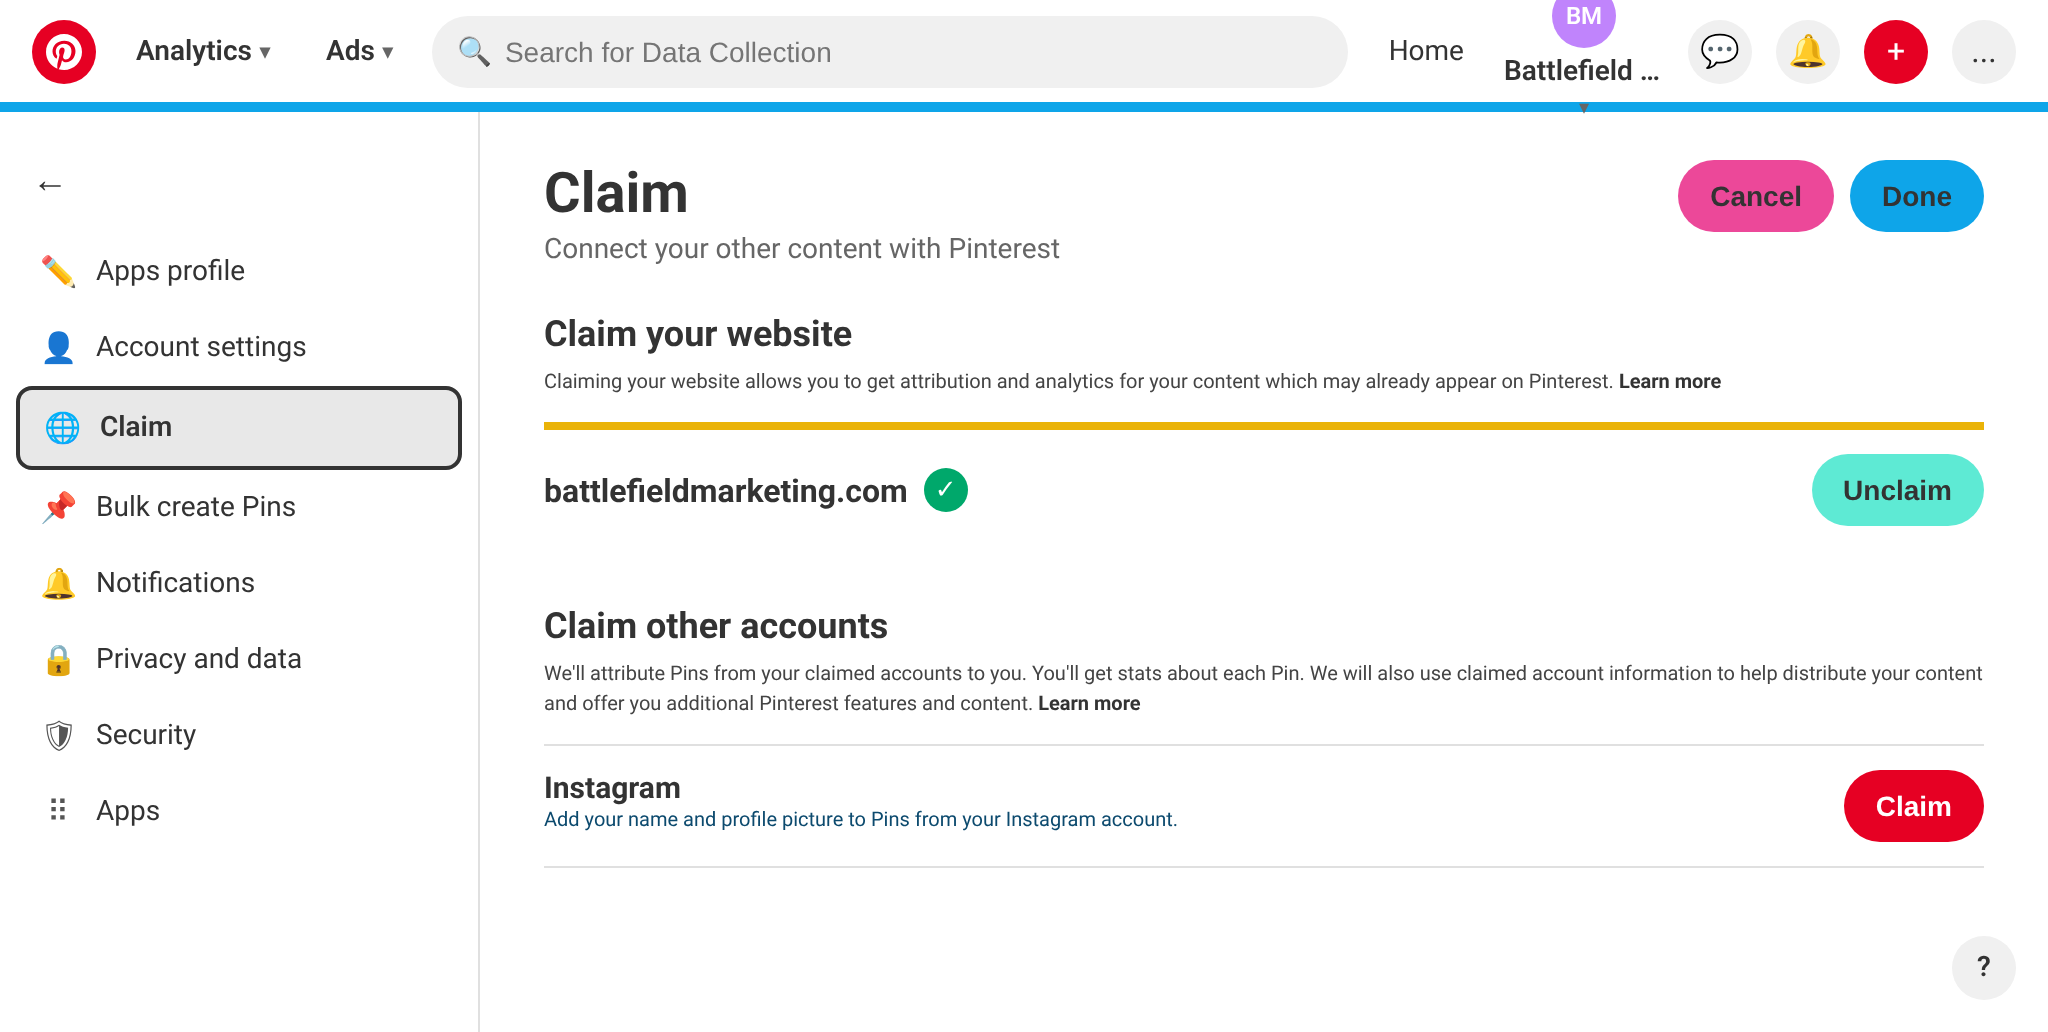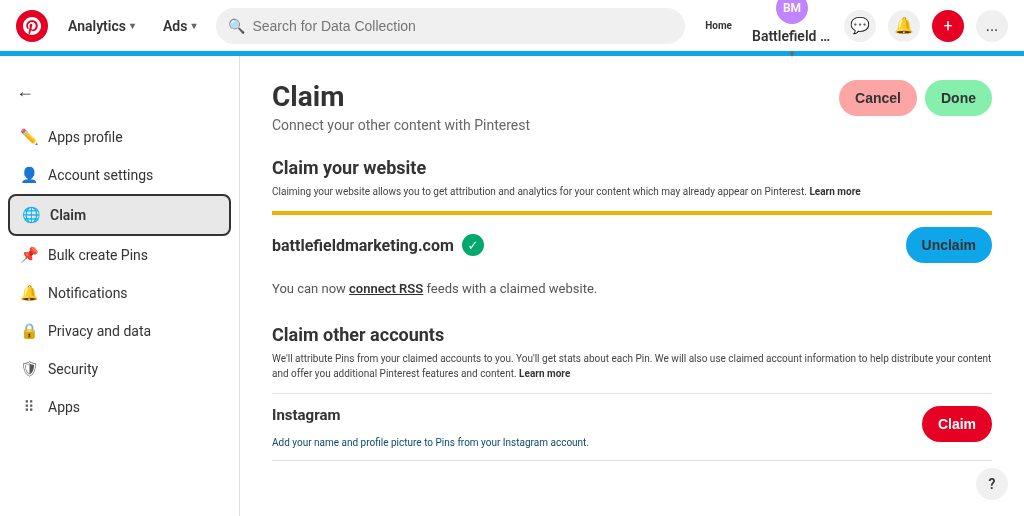--- a/index.html
+++ b/index.html
@@ -10,21 +10,21 @@
       display: flex; align-items: center; height: 56px; padding: 0 16px; border-bottom: 5px solid #0ea5e9; gap: 12px; background: #fff;
     }
     .logo-icon { width: 32px; height: 32px; background: #e60023; border-radius: 50%; display: flex; align-items: center; justify-content: center; flex-shrink: 0; }
     .logo-icon svg { fill: white; width: 18px; height: 18px; }
     .nav-item { display: flex; align-items: center; gap: 4px; font-weight: 600; font-size: 14px; cursor: pointer; padding: 6px 8px; border-radius: 20px; }
     .nav-chevron { font-size: 10px; color: #666; }
     .search-bar { flex: 1; max-width: 480px; position: relative; }
     .search-bar input { width: 100%; padding: 10px 16px 10px 36px; border-radius: 24px; border: none; background: #f0f0f0; font-size: 14px; outline: none; }
     .search-icon-wrap { position: absolute; left: 12px; top: 50%; transform: translateY(-50%); color: #666; font-size: 14px; }
     .nav-right { display: flex; align-items: center; gap: 12px; margin-left: auto; }
-    .nav-link { font-weight: 700; font-size: 10px; cursor: pointer; padding: 6px 8px; border-radius: 20px; }
+    .nav-link { font-weight: 400; font-size: 14px; cursor: pointer; padding: 6px 8px; border-radius: 20px; }
     .avatar-wrap { display: flex; align-items: center; gap: 4px; cursor: pointer; flex-direction: column; }
     .avatar { width: 32px; height: 32px; border-radius: 50%; background: #c084fc; display: flex; align-items: center; justify-content: center; color: white; font-size: 12px; font-weight: 600; }
     .avatar-name { font-weight: 600; font-size: 14px; max-width: 80px; overflow: hidden; text-overflow: ellipsis; white-space: nowrap; }
     .icon-btn { width: 32px; height: 32px; border-radius: 50%; background: #f0f0f0; display: flex; align-items: center; justify-content: center; cursor: pointer; font-size: 16px; }
     .icon-btn.red { background: #e60023; color: white; }
 
     
     .layout { display: flex; height: calc(516px - 56px); }
 
     
@@ -34,40 +34,40 @@
     .sidebar-item.active { background: #e8e8e8; font-weight: 600; border: 2px solid #333; }
     .sidebar-icon { font-size: 15px; color: #555; width: 18px; text-align: center; }
 
     
     .main { flex: 1; overflow-y: auto; padding: 24px 32px; }
     .page-header { display: flex; align-items: flex-start; justify-content: space-between; margin-bottom: 24px; }
     .page-title { font-size: 28px; font-weight: 700; margin-bottom: 4px; }
     .page-subtitle { font-size: 14px; color: #666; text-align: right; }
     .header-btns { display: flex; gap: 8px; }
     .btn { padding: 10px 16px; border-radius: 24px; font-size: 14px; font-weight: 600; cursor: pointer; border: none; }
-    .btn-cancel { background: #fca5a5; color: #333; }
-    .btn-done { background: #86efac; color: #333; }
-    .btn-unclaim { background: #0ea5e9; color: #333; }
+    .btn-cancel { background: #ec4899; color: #333; }
+    .btn-done { background: #0ea5e9; color: #333; }
+    .btn-unclaim { background: #5eead4; color: #333; }
     .btn-claim { background: #e60023; color: white; }
 
     .section { margin-bottom: 28px; }
     .section-title { font-size: 18px; font-weight: 700; margin-bottom: 6px; }
     .section-desc { font-size: 10px; color: #444; margin-bottom: 12px; line-height: 1.5; }
     .section-desc a, .learn-more { font-weight: 700; color: #333; text-decoration: none; cursor: pointer; }
 
     .website-row { display: flex; align-items: center; justify-content: space-between; padding: 12px 0; border-top: 4px solid #eab308; }
     .website-info { display: flex; align-items: center; gap: 8px; }
     .website-name { font-size: 16px; font-weight: 700; }
     .check-icon { width: 22px; height: 22px; background: #00a86b; border-radius: 50%; display: flex; align-items: center; justify-content: center; color: white; font-size: 13px; }
     .website-note { font-size: 13px; color: #555; margin-top: 6px; }
     .website-note a { color: #333; font-weight: 600; text-decoration: underline; cursor: pointer; }
 
     .claim-row { display: flex; align-items: flex-start; justify-content: space-between; padding: 12px 0; border-top: 1px solid #e0e0e0; }
     .claim-info { flex: 1; }
-    .claim-name { font-size: 15px; font-weight: 700; margin-bottom: 13px; }
+    .claim-name { font-size: 15px; font-weight: 700; margin-bottom: 2px; }
     .claim-desc { font-size: 10px; color: #0c4a6e; }
     .claim-btn-wrap { margin-left: 16px; display: flex; align-items: center; }
 
     
     .help-btn { position: fixed; bottom: 16px; right: 16px; width: 32px; height: 32px; border-radius: 50%; background: #f0f0f0; display: flex; align-items: center; justify-content: center; font-size: 14px; cursor: pointer; font-weight: 600; color: #333; }
   </style>
 </head>
 <body>
 
 <nav class="topnav">
@@ -161,23 +161,20 @@
         <span>Claiming your website allows you to get attribution and analytics for your content which may already appear on Pinterest.</span>
         <a class="learn-more">Learn more</a>
       </p>
       <div class="website-row">
         <div class="website-info">
           <span class="website-name">battlefieldmarketing.com</span>
           <div class="check-icon">✓</div>
         </div>
         <button class="btn btn-unclaim">Unclaim</button>
       </div>
-      <p class="website-note">
-        You can now <a>connect RSS</a> feeds with a claimed website.
-      </p>
     </div>
 
     <div class="section">
       <h2 class="section-title">Claim other accounts</h2>
       <p class="section-desc">
         <span>We'll attribute Pins from your claimed accounts to you. You'll get stats about each Pin. We will also use claimed account information to help distribute your content and offer you additional Pinterest features and content.</span>
         <a class="learn-more">Learn more</a>
       </p>
 
       <div class="claim-row">

